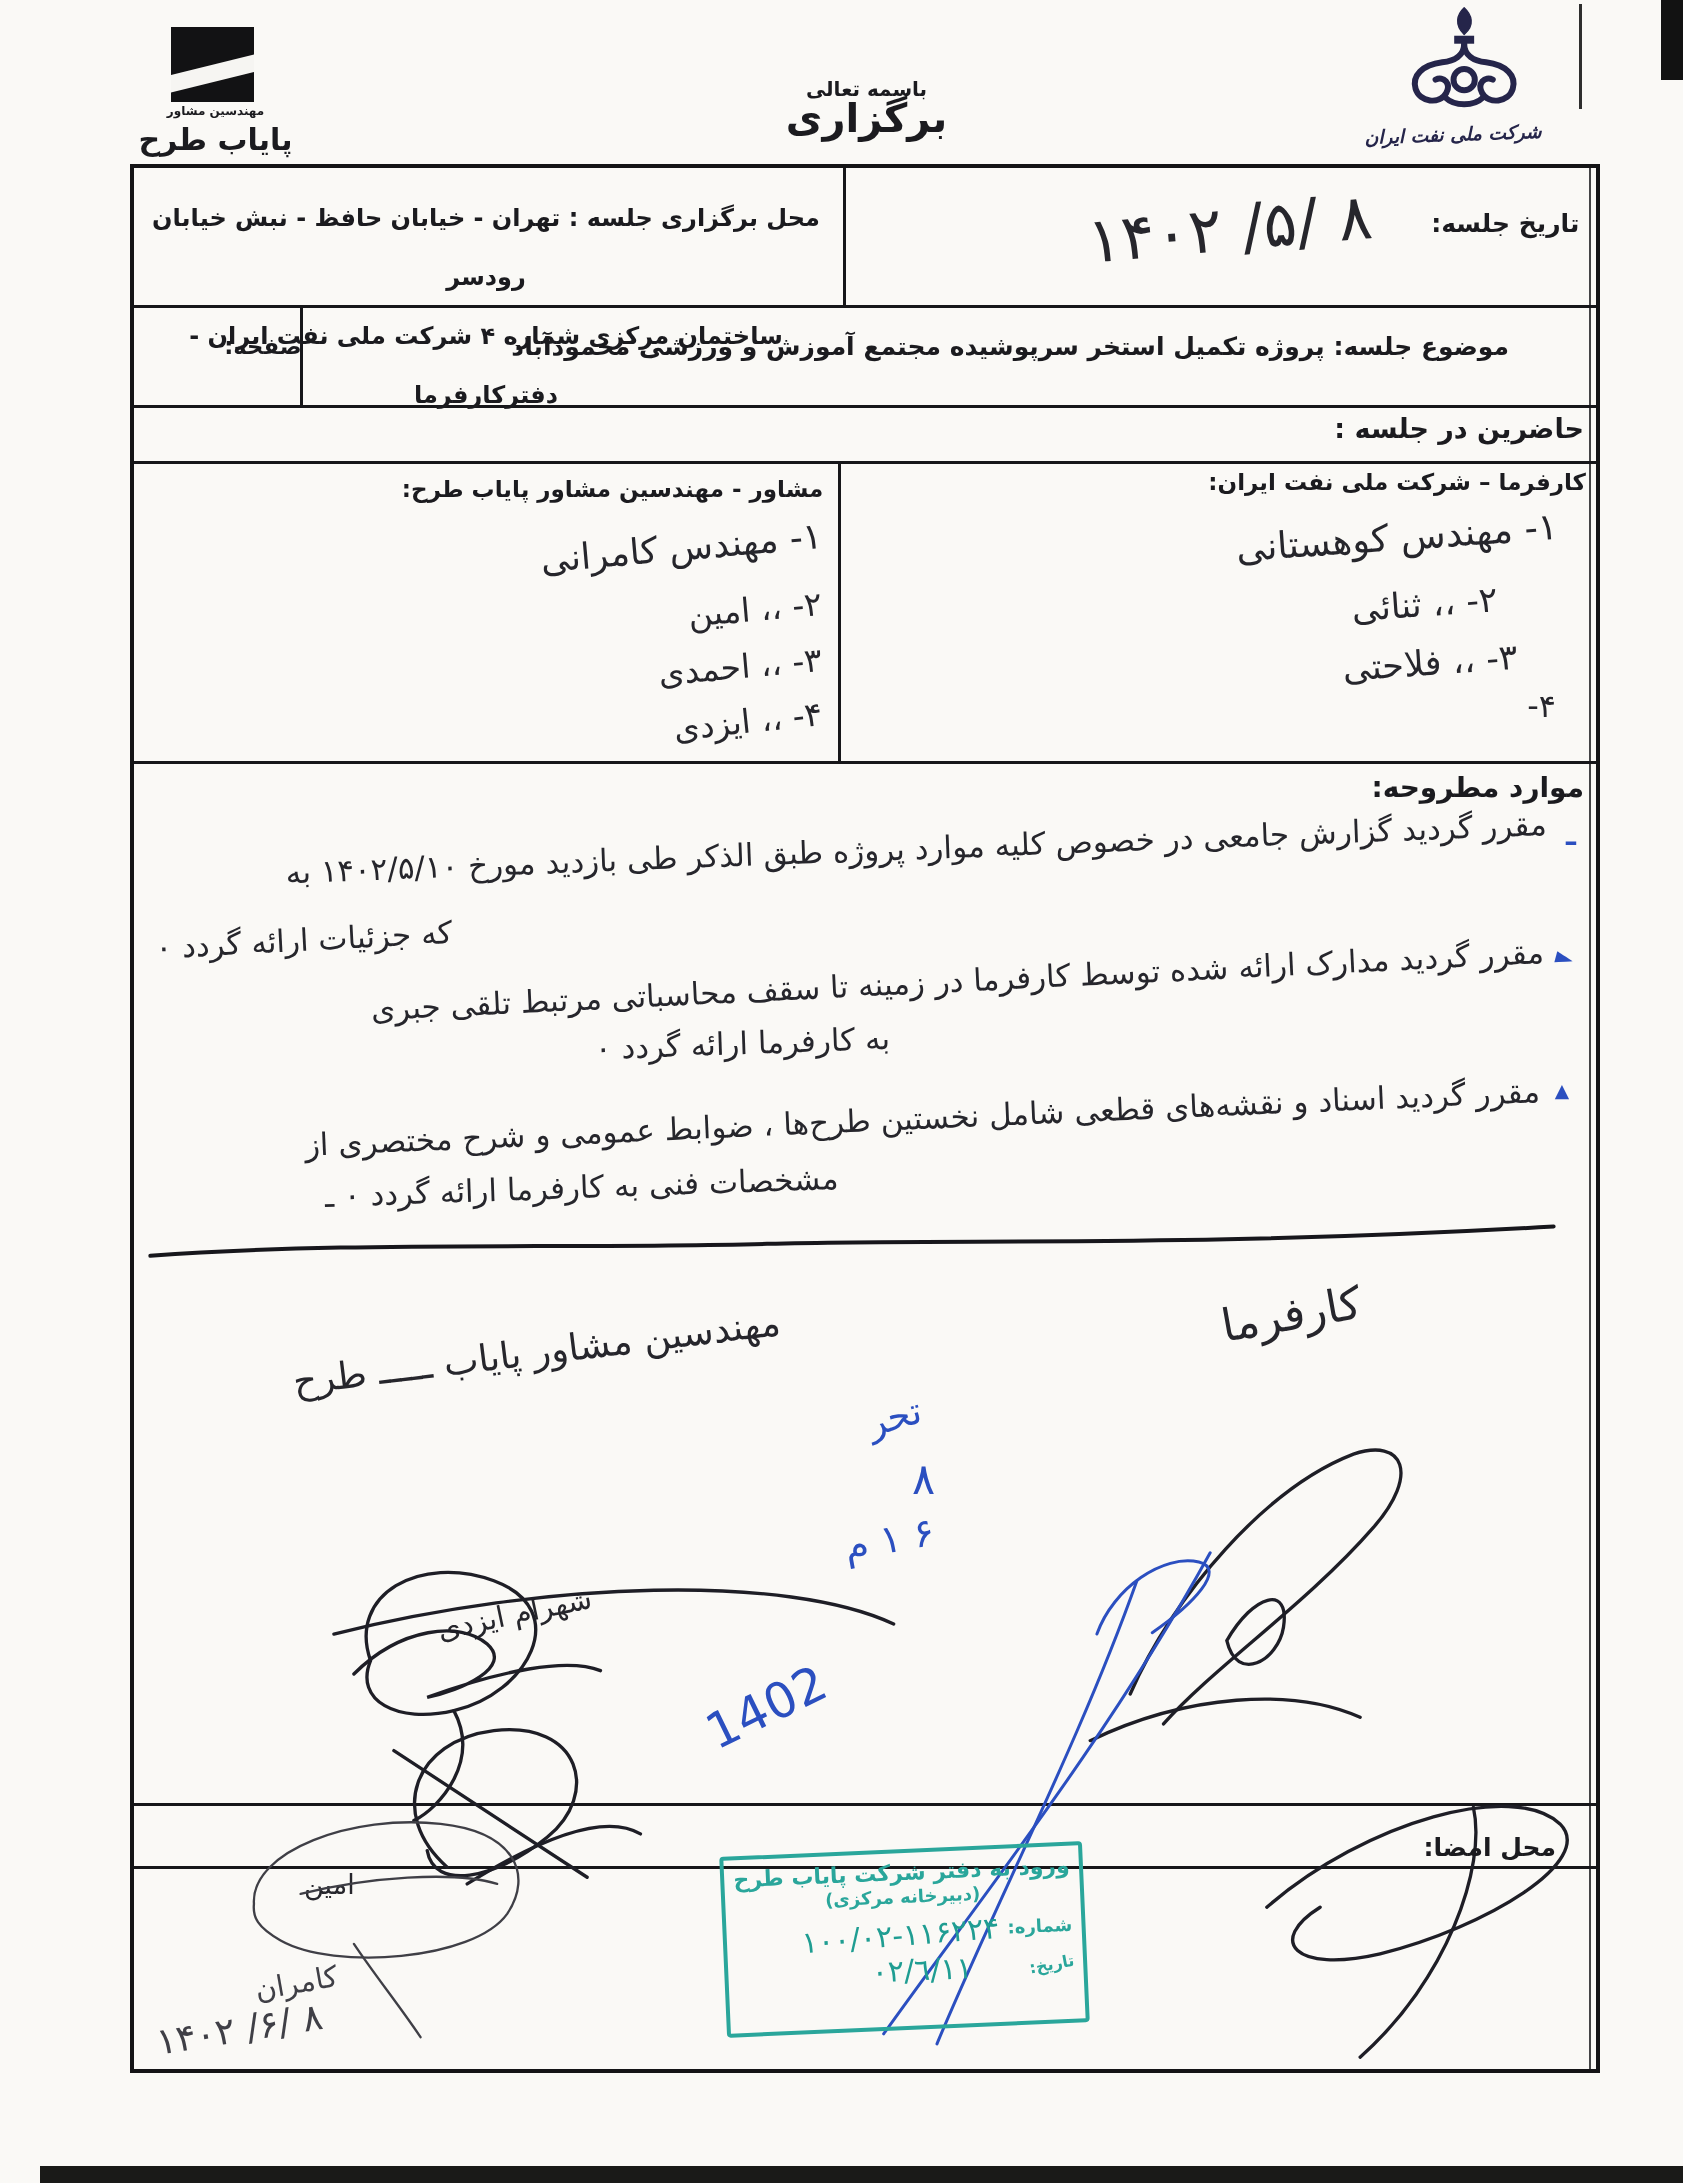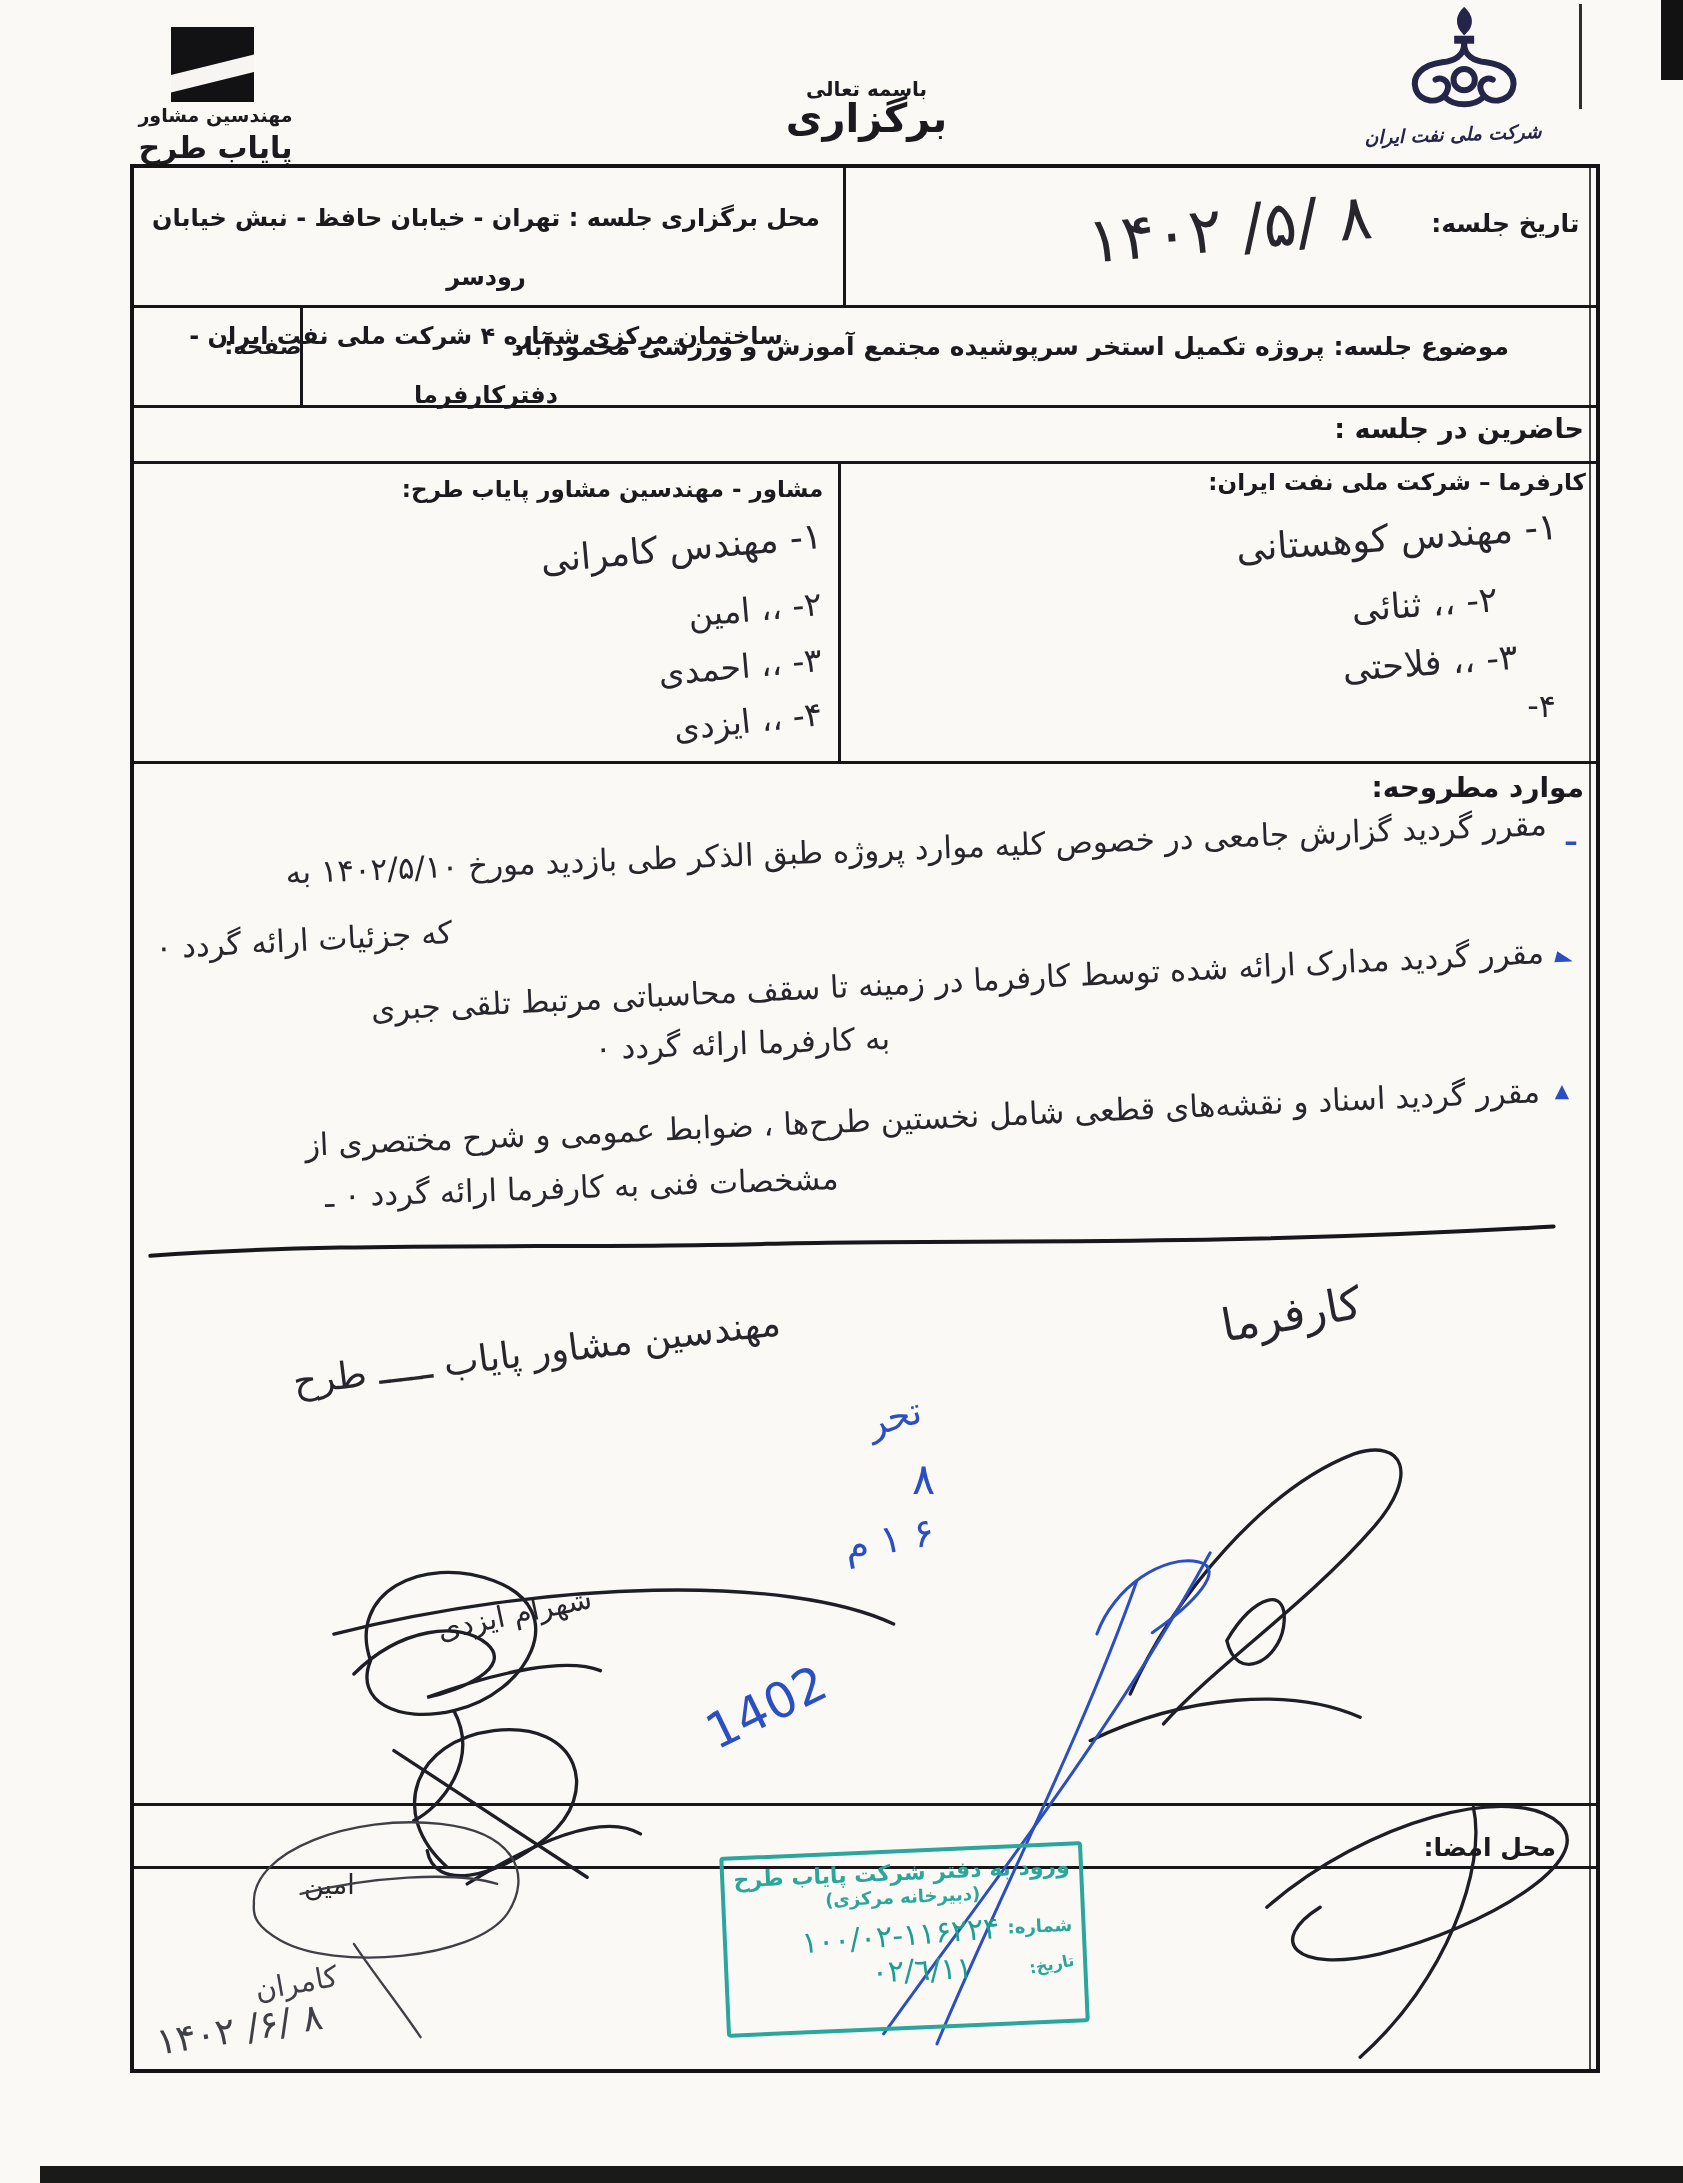--- a/index.html
+++ b/index.html
@@ -25,21 +25,21 @@
 </style>
 </head>
 <body>
 
 <div class="page">
 
   <div class="abs" style="left:171px;top:27px;width:83px;height:75px;background:#121214;overflow:hidden;">
     <div style="position:absolute;left:-20px;top:35px;width:147px;height:17.3px;background:#f6f5f2;transform:rotate(-14deg);"></div>
   </div>
   <div class="abs center" style="left:137px;top:104px;width:157px;">
-    <div class="b ink" style="font-size:19px;">مهندسین مشاور</div>
+    <div class="b ink" style="font-size:12px;">مهندسین مشاور</div>
     <div class="b ink" style="font-size:30px;margin-top:4px;">پایاب طرح</div>
   </div>
 
   <div class="abs center b ink" style="left:753px;top:49px;width:227px;font-size:20px;margin-top:28px;">باسمه تعالی</div>
   <div class="abs center b ink" style="left:733px;top:95px;width:267px;font-size:40px;letter-spacing:1.3px;">برگزاری</div>
 
   <svg class="abs" style="left:1393px;top:5.3px;" width="143" height="120" viewBox="0 0 215 180">
     <g fill="none" stroke="#25254a" stroke-width="9" stroke-linecap="round">
       <path d="M107 44 C92 30 96 14 107 4 C118 14 124 30 107 44 Z" fill="#25254a" stroke-width="2"></path>
       <rect x="92" y="46" width="30" height="12" fill="#25254a" stroke="none"></rect>

